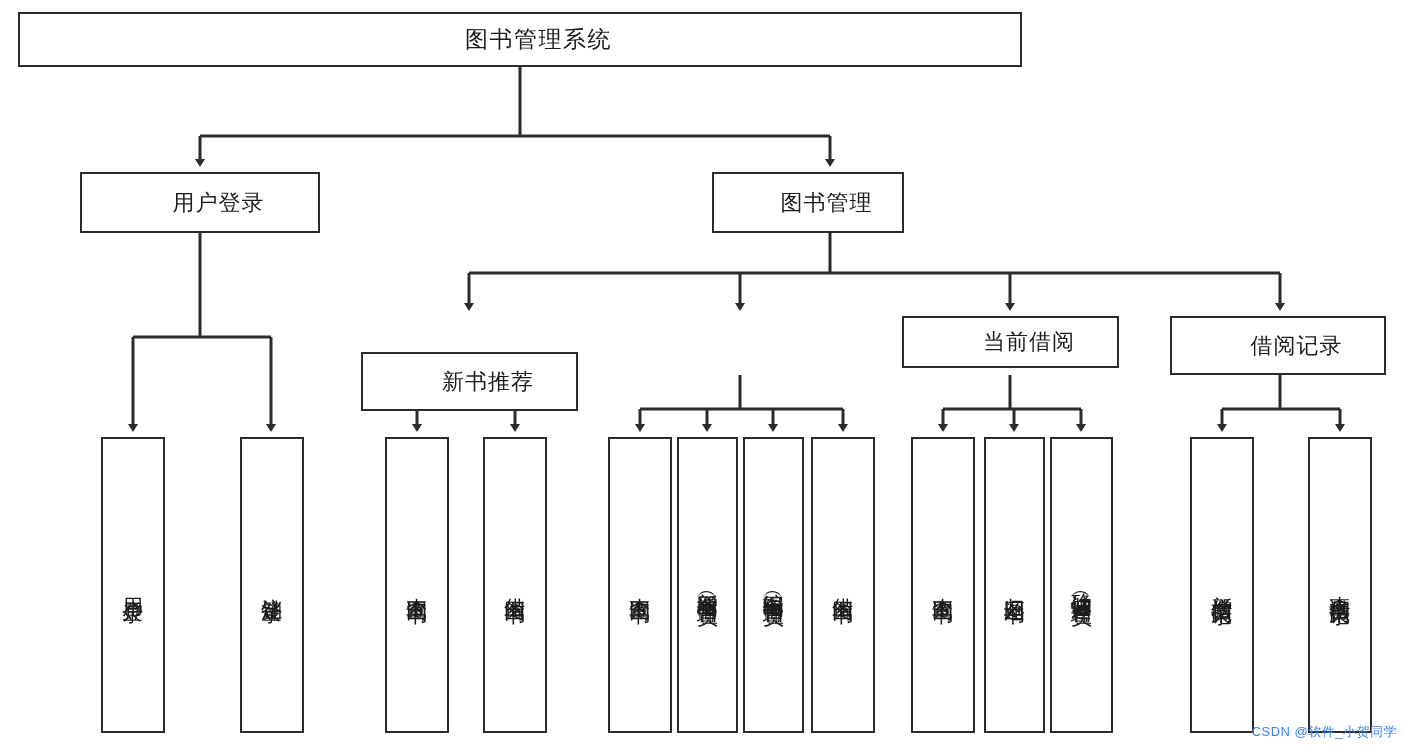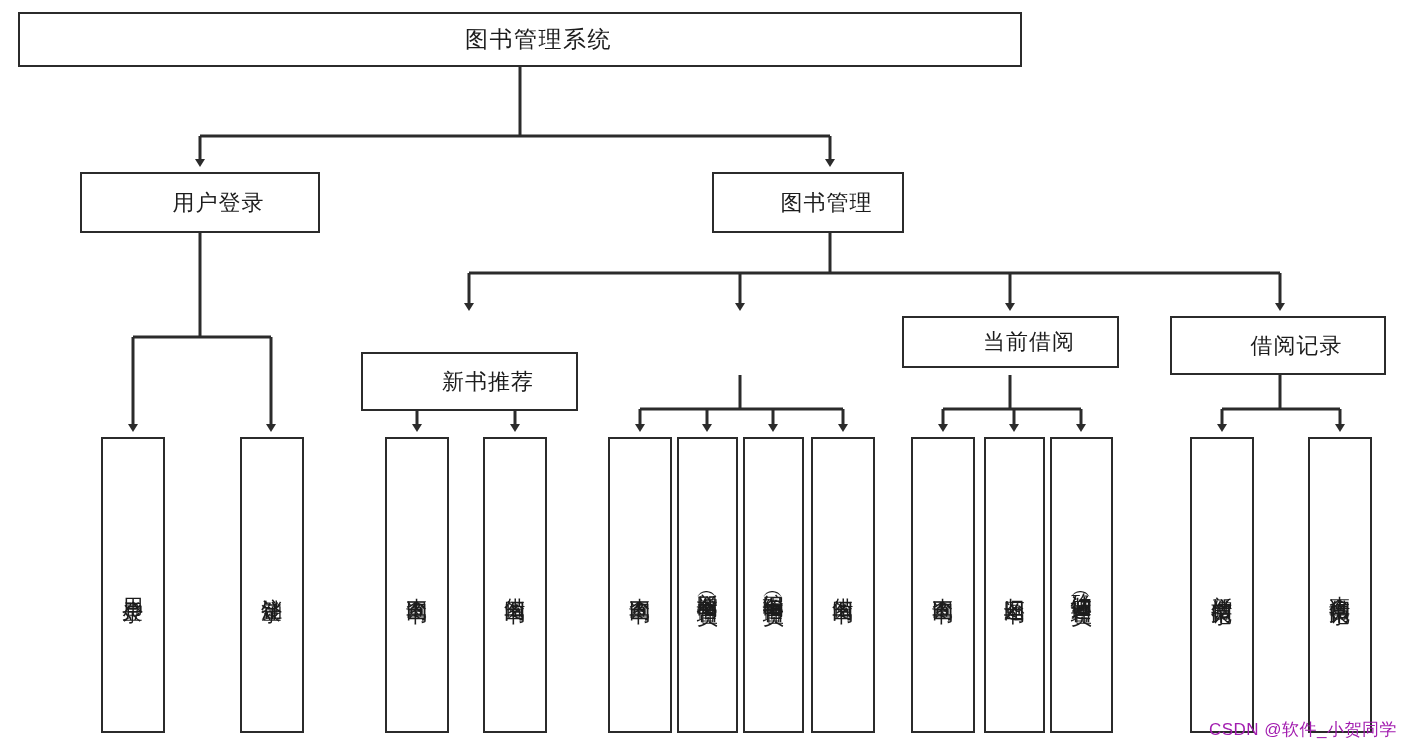--- a/index.html
+++ b/index.html
@@ -57,22 +57,22 @@
     font-size: 21px;
     line-height: 1.12;
     letter-spacing: 2px;
     white-space: nowrap;
     text-align: center;
   }
   .watermark {
     position: absolute;
     right: 8px;
     bottom: 6px;
-    font-size: 17px;
-    color: #a21caf;
+    font-size: 13px;
+    color: #3b82f6;
     white-space: nowrap;
     letter-spacing: 0.5px;
   }
 </style>
 </head>
 <body>
 
 <div id="diagram-root">
 
   <svg class="edges-layer" viewBox="0 0 1405 747" xmlns="http://www.w3.org/2000/svg">

